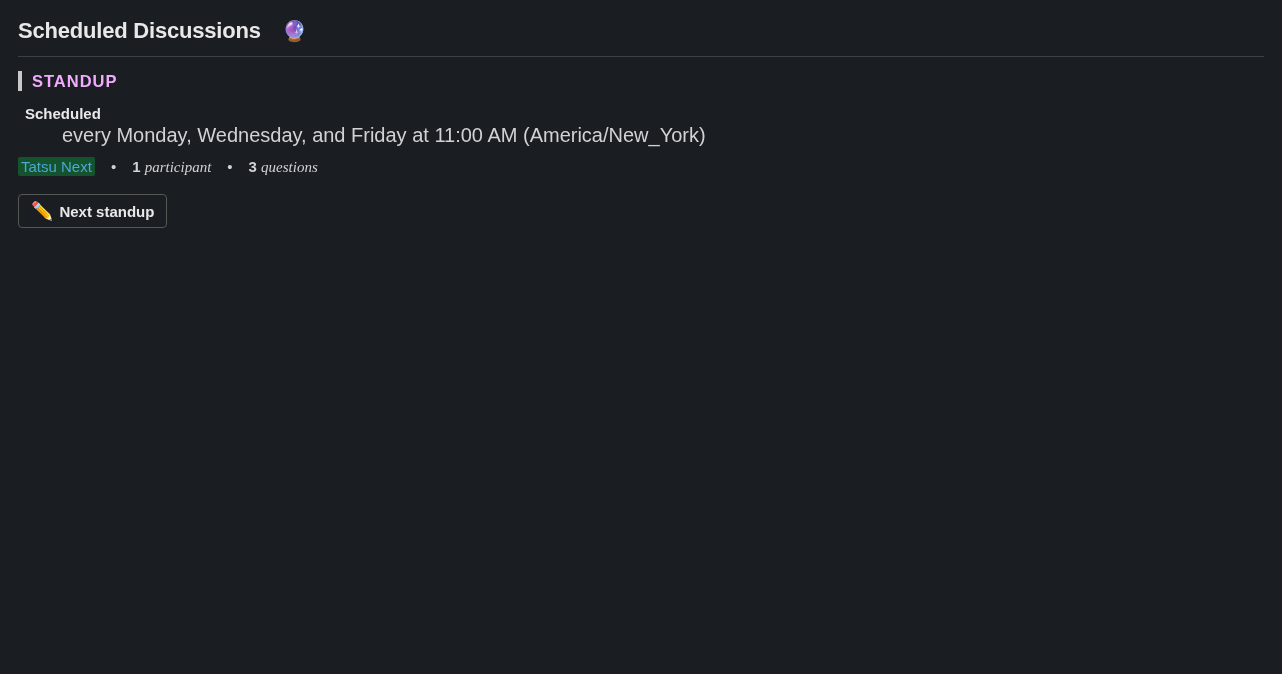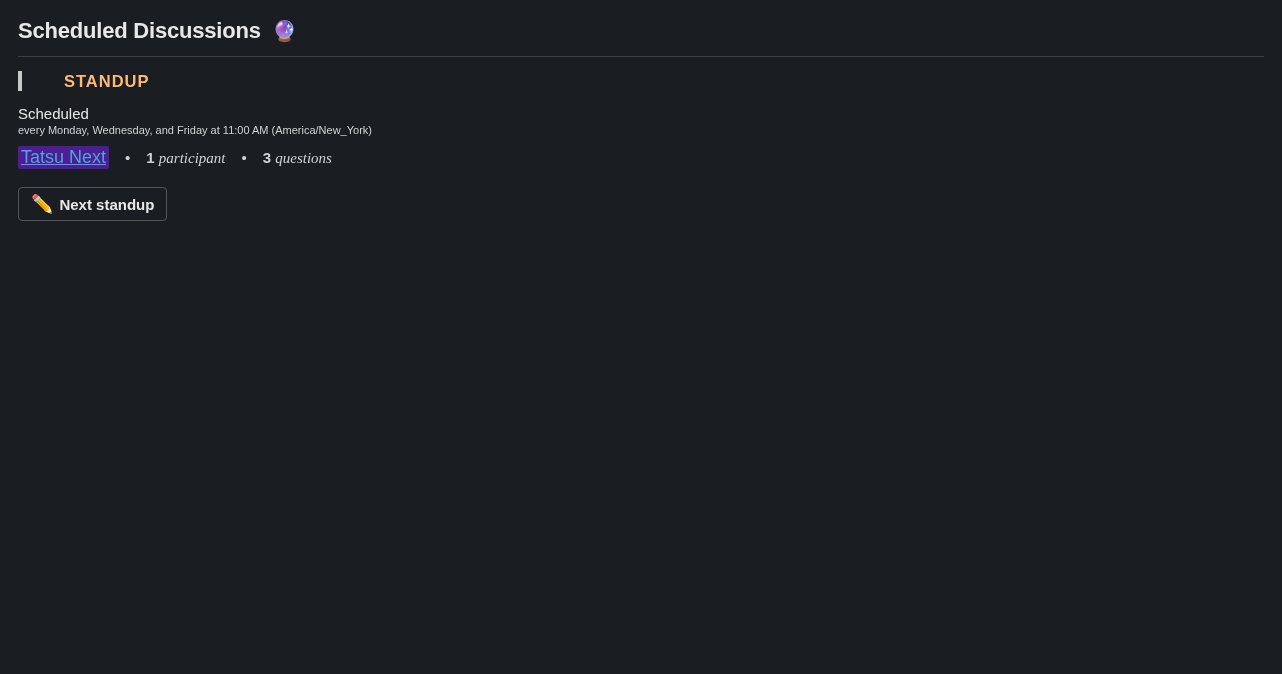--- a/index.html
+++ b/index.html
@@ -19,67 +19,67 @@
     .page-title {
       font-size: 22px;
       font-weight: 900;
       color: #e8e8e8;
       letter-spacing: -0.2px;
       padding-bottom: 12px;
       border-bottom: 1px solid #3e4044;
       margin-bottom: 14px;
       display: flex;
       align-items: center;
-      gap: 12px;
+      gap: 22px;
     }
     .section-heading {
       display: flex;
       align-items: center;
       gap: 10px;
       margin-bottom: 14px;
     }
     .section-heading-bar {
       width: 4px;
       height: 20px;
       background-color: #c8c8c8;
     }
     .section-heading-text {
       font-size: 16.5px;
       font-weight: 800;
       letter-spacing: 1px;
-      color: #fdba74;
-      margin-left: 32px;
+      color: #f0abfc;
     }
     .status-label {
       font-size: 15px;
-      font-weight: 400;
+      font-weight: 700;
       color: #e8e8e8;
       margin-bottom: 2px;
+      margin-left: 7px;
     }
     .schedule-line {
-      font-size: 11px;
+      font-size: 20px;
       color: #d1d2d3;
       font-weight: 400;
       margin-bottom: 10px;
+      margin-left: 44px;
     }
     .meta-row {
       display: flex;
       align-items: center;
       gap: 16px;
       font-size: 15px;
       margin-bottom: 18px;
     }
     .channel-chip {
-      background-color: #4c1d95;
+      background-color: #14532d;
       color: #4aa7d6;
       padding: 1px 3px;
       border-radius: 2px;
-      font-size: 18px;
+      font-size: 15px;
       cursor: pointer;
-      text-decoration: underline;
     }
     .bullet {
       color: #d1d2d3;
       font-size: 15px;
     }
     .meta-item {
       color: #d1d2d3;
     }
     .meta-count {
       font-weight: 700;

